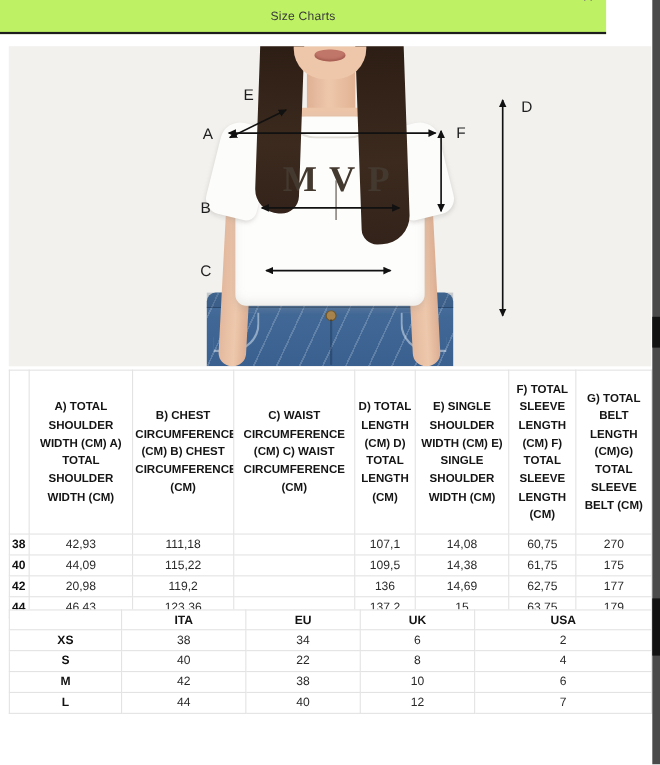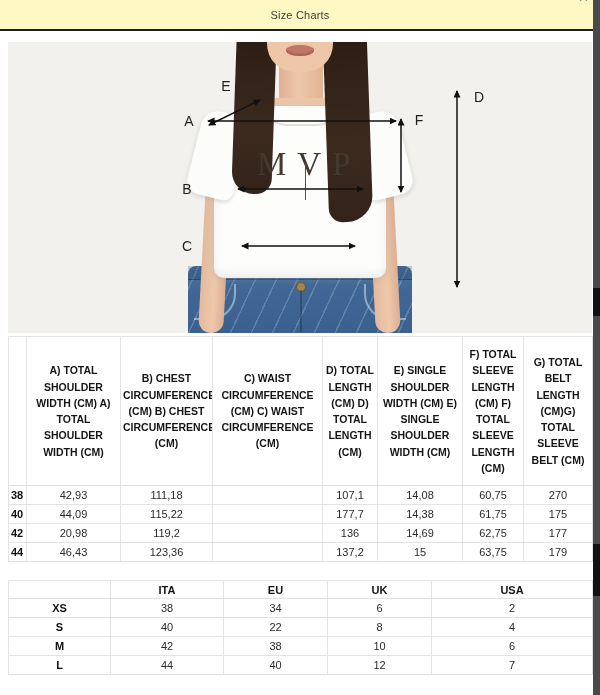--- a/index.html
+++ b/index.html
@@ -2,22 +2,22 @@
 <html><head>
 <meta charset="utf-8">
 <style>
   html,body{margin:0;padding:0;}
   body{
     width:600px;height:695px;position:relative;overflow:hidden;
     background:#ffffff;font-family:"Liberation Sans",sans-serif;color:#222;
   }
   
   .topbar{
-    position:absolute;top:0;left:0;width:600px;height:29px;
-    border-bottom:2px solid #1d1d1d;background:#fef9c3;
+    position:absolute;top:0;left:0;width:551px;height:29px;
+    border-bottom:2px solid #1d1d1d;background:#bef264;
     display:flex;align-items:center;justify-content:center;
   }
   .topbar .title{font-size:11px;color:#3a3a3a;letter-spacing:.2px;}
   .close-partial{
     position:absolute;top:-9px;right:11px;font-size:13px;color:#777;
     line-height:1;cursor:pointer;
   }
   
   .scrollbar{
     position:absolute;top:0;right:0;width:7px;height:695px;
@@ -78,30 +78,30 @@
     border:2px solid #e2dfd9;border-top:none;border-radius:0 0 46px 46px;}
   .hair{top:-6px;background:linear-gradient(180deg,#2c1d14,#3c2a1e 60%,#33231a);z-index:5;}
   .hair.hl{left:226px;width:40px;height:158px;border-radius:0 0 16px 22px;transform:rotate(2deg);}
   .hair.hr{left:318px;width:44px;height:186px;border-radius:0 0 26px 14px;transform:rotate(-2deg);}
   .face{left:259px;top:0;width:66px;height:30px;z-index:5;
     background:#eec7ab;border-radius:0 0 28px 28px;}
   .lips{left:19px;top:3px;width:28px;height:11px;background:#c07669;
     border-radius:50% 50% 55% 55%;box-shadow:inset 0 -2px 2px rgba(130,60,50,.4);}
   .logo{
     left:238px;top:104px;z-index:6;width:110px;text-align:center;
-    font-family:"Liberation Serif",serif;font-size:33px;font-weight:400;
+    font-family:"Liberation Serif",serif;font-size:33px;font-weight:700;
     color:#44392f;letter-spacing:11px;text-indent:11px;
   }
   .logo-stroke{left:297px;top:122px;width:1px;height:36px;background:#5a4f44;z-index:6;}
   .arrows{left:0;top:0;z-index:10;pointer-events:none;}
   .arrows text{font-family:"Liberation Sans",sans-serif;font-size:14px;fill:#1e1e1e;}
   
   table{border-collapse:collapse;table-layout:fixed;background:#fff;}
   .t-measure{position:absolute;top:336px;left:8px;width:584px;}
-  .t-conv{position:absolute;top:580px;left:8px;width:584px;}
+  .t-conv{position:absolute;top:554px;left:8px;width:584px;}
   td,th{border:1px solid #e3e3e3;font-size:11px;color:#2a2a2a;
     text-align:center;vertical-align:middle;padding:1px 2px;overflow:hidden;}
   .t-measure thead th{
     font-size:10.5px;font-weight:bold;color:#141414;line-height:1.55;
     padding:9px 2px;
   }
   .t-measure tbody td{height:16px;}
   .t-measure td.size{font-weight:bold;text-align:left;padding-left:2px;color:#111;}
   .t-conv th{font-weight:bold;color:#141414;height:15px;}
   .t-conv td{height:16px;}
@@ -201,21 +201,21 @@
       <td>107,1</td>
       <td>14,08</td>
       <td>60,75</td>
       <td>270</td>
     </tr>
     <tr>
       <td class="size">40</td>
       <td>44,09</td>
       <td>115,22</td>
       <td></td>
-      <td>177,7</td>
+      <td>109,5</td>
       <td>14,38</td>
       <td>61,75</td>
       <td>175</td>
     </tr>
     <tr>
       <td class="size">42</td>
       <td>20,98</td>
       <td>119,2</td>
       <td></td>
       <td>136</td>

